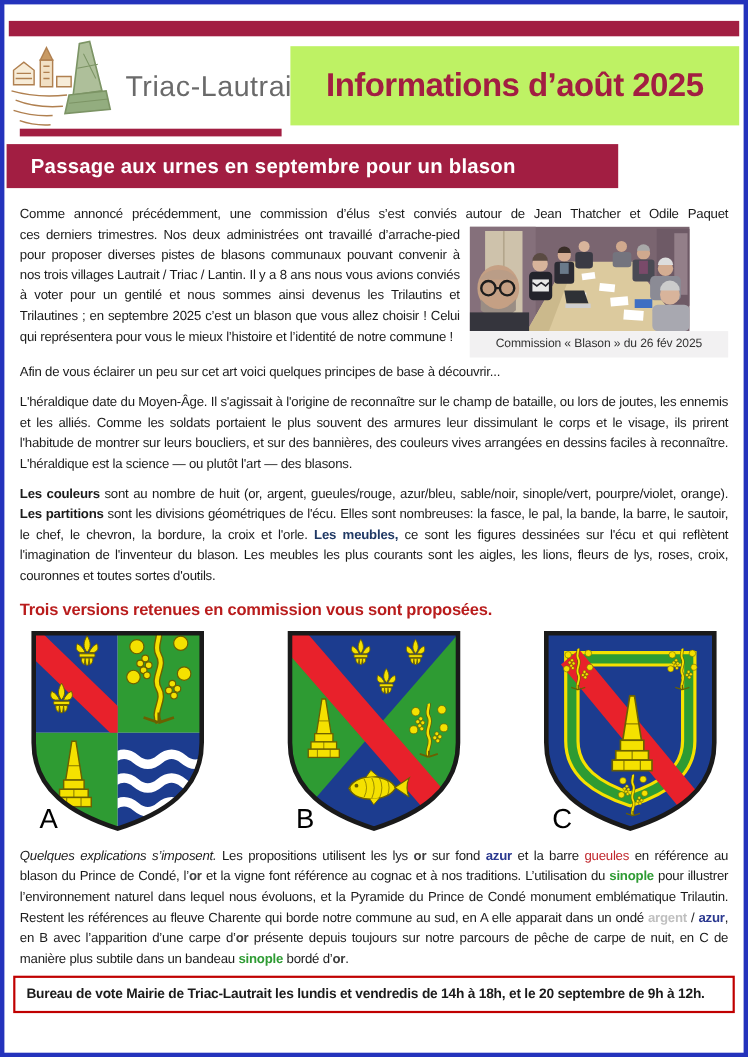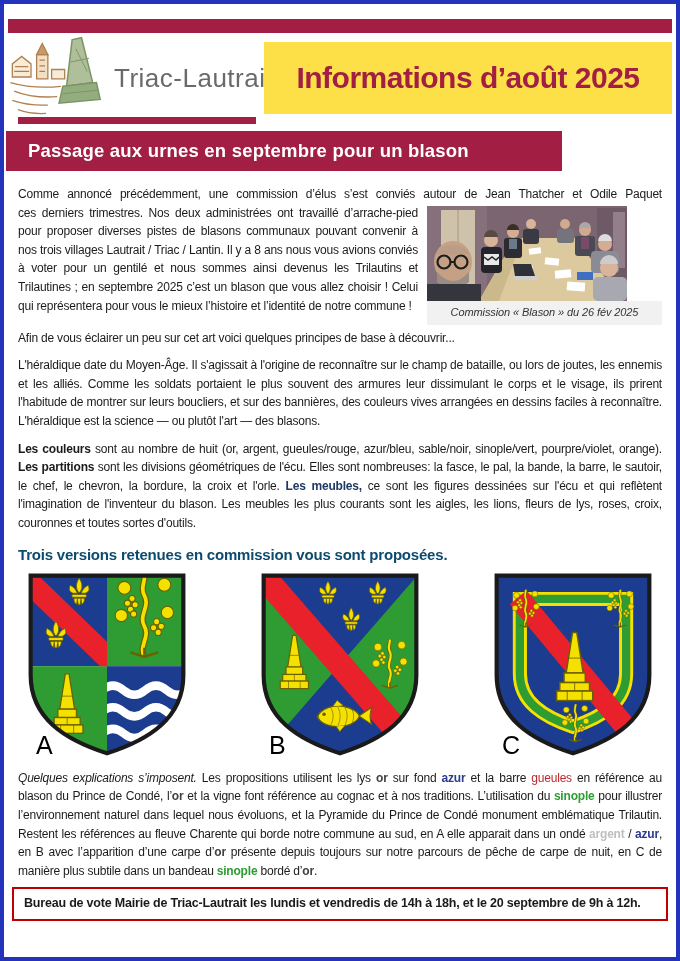--- a/index.html
+++ b/index.html
@@ -13,44 +13,44 @@
     overflow:hidden;
     font-family:"Liberation Sans","DejaVu Sans",sans-serif;
     color:#1b1b1b;
   }
   .inner{padding:0 14px;}
   .top-bar{height:14px;background:#A21E42;margin:15px 4px 9px 4px;}
   .header{display:flex;align-items:stretch;height:72px;margin:0 4px;}
   .logo-block{display:flex;align-items:center;width:256px;background:#fff;}
   .logo-sketch{flex:0 0 auto;margin-top:-2px;}
   .logo-text{font-size:26px;color:#6a6a6a;letter-spacing:0.5px;white-space:nowrap;margin-left:2px;}
-  .title-block{flex:1;background:#fde047;display:flex;align-items:center;justify-content:center;}
+  .title-block{flex:1;background:#bef264;display:flex;align-items:center;justify-content:center;}
   .newsletter-title{font-size:30px;font-weight:800;color:#A21E42;letter-spacing:-0.5px;}
   .logo-rule{height:7px;width:238px;background:#A21E42;margin:3px 0 0 14px;}
   .banner{margin:7px 4px 0 2px;width:556px;height:40px;background:#A21E42;color:#fff;
           font-weight:bold;font-size:18.5px;line-height:40px;padding-left:22px;box-sizing:border-box;
           letter-spacing:0.2px;}
   .article{margin-top:14px;font-size:12px;line-height:1.55;text-align:justify;letter-spacing:-0.2px;}
   .para{margin:9px 0 0 0;}
   .p1a{margin:0;text-align:justify;text-align-last:justify;}
   .p1b{margin:0;}
-  .figure{float:right;width:235px;margin:2px 0 4px 9px;font-style:italic;}
+  .figure{float:right;width:235px;margin:2px 0 4px 9px;}
   .figure svg{display:block;}
   .figcap{display:block;background:#F2F1F2;color:#333;font-size:11px;text-align:center;
           padding:3px 0 4px 0;letter-spacing:-0.1px;}
   .clear{clear:both;}
   .b{font-weight:bold;}
   .i{font-style:italic;}
   .bn{font-weight:bold;color:#1F3864;}
   .c-or{font-weight:bold;color:#404040;}
   .c-azur{font-weight:bold;color:#2B3990;}
   .c-gueules{font-weight:normal;color:#C0272D;}
   .c-sinople{font-weight:bold;color:#2E9B33;}
   .c-argent{font-weight:bold;color:#BFBFBF;}
-  .versions-heading{margin:10px 0 0 0;font-weight:bold;font-size:15px;color:#0c4a6e;text-align:left;letter-spacing:-0.2px;}
+  .versions-heading{margin:10px 0 0 0;font-weight:bold;font-size:15px;color:#b91c1c;text-align:left;letter-spacing:-0.2px;}
   .shields-row{display:flex;justify-content:space-between;padding:0 6px;margin-top:3px;}
   .shield-box{position:relative;width:166px;height:192px;}
   .shield-box svg{display:block;}
   .shield-label{position:absolute;left:12px;bottom:-4px;font-size:25px;color:#000;letter-spacing:0;}
   .p5{margin:8px 0 0 0;}
   .p6{margin:8px 0 0 0;font-weight:bold;}
   .vote-box{margin:7px -6px 0 -6px;border:2px solid #C00000;padding:5px 10px;
             font-weight:bold;font-size:12.5px;text-align:left;letter-spacing:-0.2px;}
   .defs-hidden{position:absolute;width:0;height:0;overflow:hidden;}
 </style>

